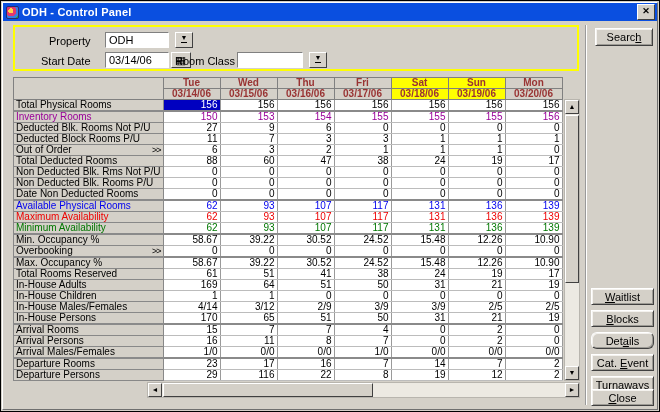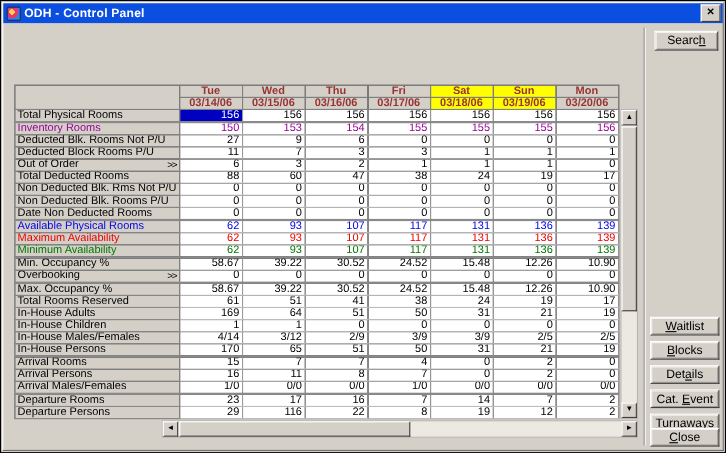--- a/index.html
+++ b/index.html
@@ -69,20 +69,33 @@
     <div class="window-inner"></div>
 
     <div class="titlebar">
       <div class="app-icon"></div>
       <span class="title-text">ODH - Control Panel</span>
       <div class="close-btn">✕</div>
     </div>
 
     <div class="right-panel"></div>
 
+    <div class="criteria">
+      <span class="fld-label" style="left:34px;top:8px;">Property</span>
+      <div class="sunken" style="left:90px;top:5px;width:64px;height:16px;">ODH</div>
+      <button class="mini-btn" style="left:160px;top:5px;width:18px;height:16px;"><span class="drop-glyph">▼</span></button>
+
+      <span class="fld-label" style="left:26px;top:28px;">Start Date</span>
+      <div class="sunken" style="left:90px;top:25px;width:64px;height:16px;">03/14/06</div>
+      <button class="mini-btn" style="left:156px;top:25px;width:20px;height:16px;"><span class="cal-glyph">▦</span></button>
+
+      <span class="fld-label" style="left:160px;top:28px;">Room Class</span>
+      <div class="sunken" style="left:222px;top:25px;width:66px;height:16px;"></div>
+      <button class="mini-btn" style="left:294px;top:25px;width:18px;height:16px;"><span class="drop-glyph">▼</span></button>
+    </div>
 
     <button class="btn3d" style="left:594px;top:27px;width:58px;height:18px;"><span>Searc</span><span class="mn">h</span><span></span></button>
 
     <div class="table-wrap">
       <table class="grid">
           <colgroup>
             <col style="width: 140px;">
             <col style="width: 57px;">
             <col style="width: 57px;">
             <col style="width: 57px;">
@@ -374,18 +387,18 @@
 
       <div class="hscroll" style="left: 134px; top: 305px; width: 433px;">
         <div class="sb-btn" style="left:0;top:0;">◄</div>
         <div class="hthumb" style="left:15px;width:210px;"></div>
         <div class="sb-btn" style="right:0;top:0;">►</div>
       </div>
     </div>
 
     <button class="btn3d" style="left:590px;top:287px;width:63px;height:17px;"><span></span><span class="mn">W</span><span>aitlist</span></button>
     <button class="btn3d" style="left:590px;top:309px;width:63px;height:17px;"><span></span><span class="mn">B</span><span>locks</span></button>
-    <button class="btn3d" style="left:590px;top:331px;width:63px;height:17px;"><span>Det</span><span class="mn">a</span><span>ils</span></button>
+    <button class="btn3d" style="left:590px;top:331px;width:63px;height:17px;border-radius:6px;"><span>Det</span><span class="mn">a</span><span>ils</span></button>
     <button class="btn3d" style="left:590px;top:353px;width:63px;height:17px;"><span>Cat. </span><span class="mn">E</span><span>vent</span></button>
     <button class="btn3d" style="left:590px;top:375px;width:63px;height:17px;"><span></span><span class="mn">T</span><span>urnaways</span></button>
     <button class="btn3d" style="left:590px;top:388px;width:63px;height:17px;"><span></span><span class="mn">C</span><span>lose</span></button>
   </div>
 </div>
 
 </body></html>

